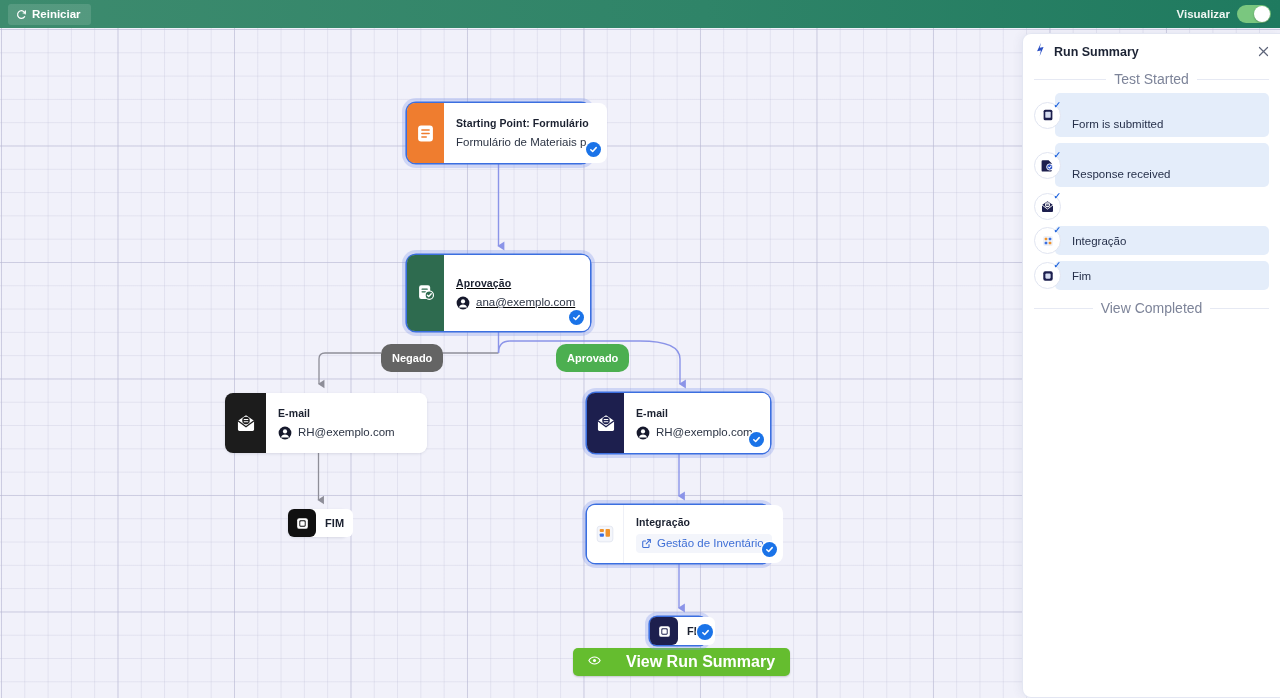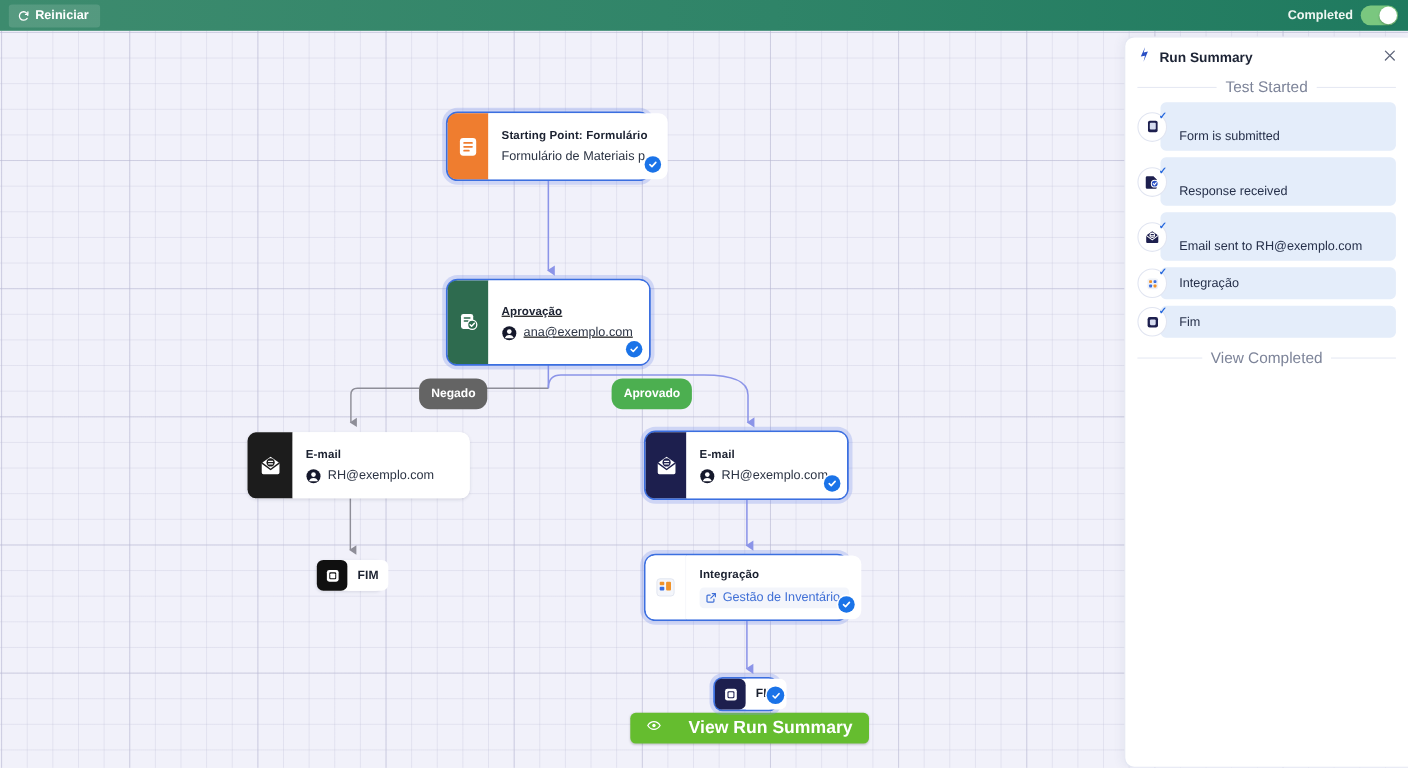--- a/index.html
+++ b/index.html
@@ -210,21 +210,21 @@
   <div id="reiniciar">
     <span>
       <svg width="11" height="11" viewBox="0 0 16 16" fill="none" stroke="#ffffff" stroke-width="1.7" stroke-linecap="round">
         <path d="M13.5 7.2a5.6 5.6 0 1 0-.9 4"></path>
         <path d="M13.6 2.6v3.2h-3.2" stroke-linejoin="round"></path>
       </svg>
     </span>
     <span>Reiniciar</span>
   </div>
   <div id="vis-wrap">
-    <span id="vis-label">Completed</span>
+    <span id="vis-label">Visualizar</span>
     <div id="vis-toggle">
       <div class="knob"></div>
     </div>
   </div>
 </div>
 
 <div id="canvas">
 
   <svg id="edges">
     <defs>
@@ -473,21 +473,20 @@
     <div class="sum-ico">
       <svg width="15" height="15" viewBox="0 0 18 18">
         <path d="M2.4 7.2 L9 2.6 L15.6 7.2 L15.6 14.4 A1.2 1.2 0 0 1 14.4 15.6 L3.6 15.6 A1.2 1.2 0 0 1 2.4 14.4 Z" fill="#1d1f4e"></path>
         <circle cx="9" cy="6.9" r="3" fill="#fff"></circle>
         <rect x="7.1" y="5.8" width="3.8" height=".85" rx=".42" fill="#1d1f4e"></rect>
         <rect x="7.1" y="7.5" width="3.8" height=".85" rx=".42" fill="#1d1f4e"></rect>
         <path d="M2.4 7.2 L9 12.1 L15.6 7.2" fill="none" stroke="#fff" stroke-width="1.1" stroke-linejoin="round"></path>
       </svg>
       <span class="sum-tick">✓</span>
     </div>
-    <div class="sum-box">Email sent to RH@exemplo.com</div>
   </div>
 
   <div class="sum-item">
     <div class="sum-ico">
       <svg width="14" height="14" viewBox="0 0 16 16">
         <rect x="2.4" y="2.4" width="11.2" height="11.2" rx="2.2" fill="#eef1f8"></rect>
         <rect x="4.2" y="4.2" width="3" height="3" rx=".8" fill="#f0932b"></rect>
         <rect x="8.8" y="4.2" width="3" height="3" rx=".8" fill="#3b6fe0"></rect>
         <rect x="4.2" y="8.8" width="3" height="3" rx=".8" fill="#3b6fe0"></rect>
         <rect x="8.8" y="8.8" width="3" height="3" rx=".8" fill="#f0932b"></rect>

